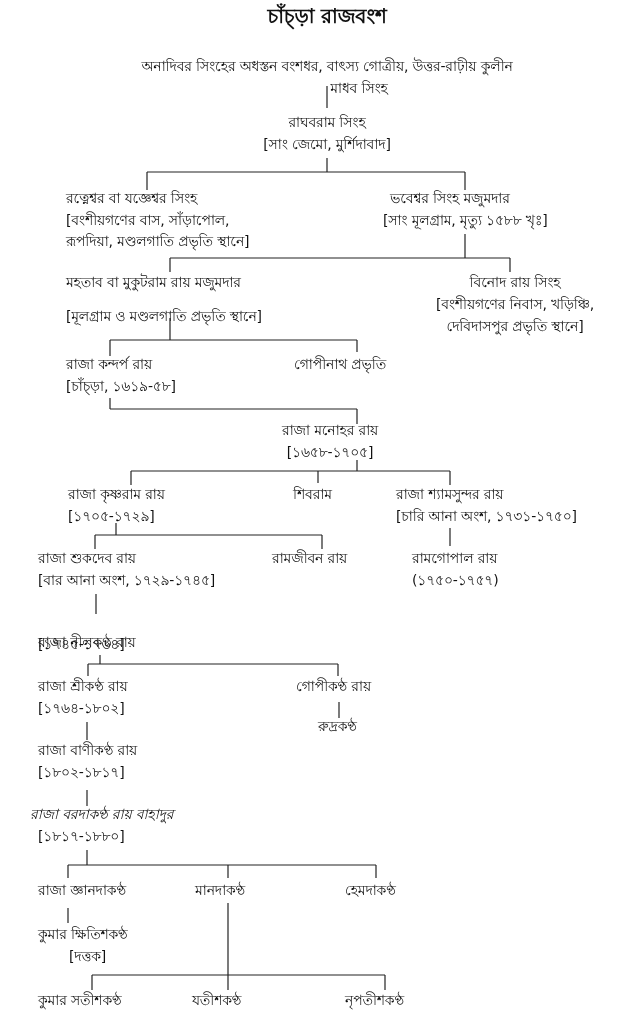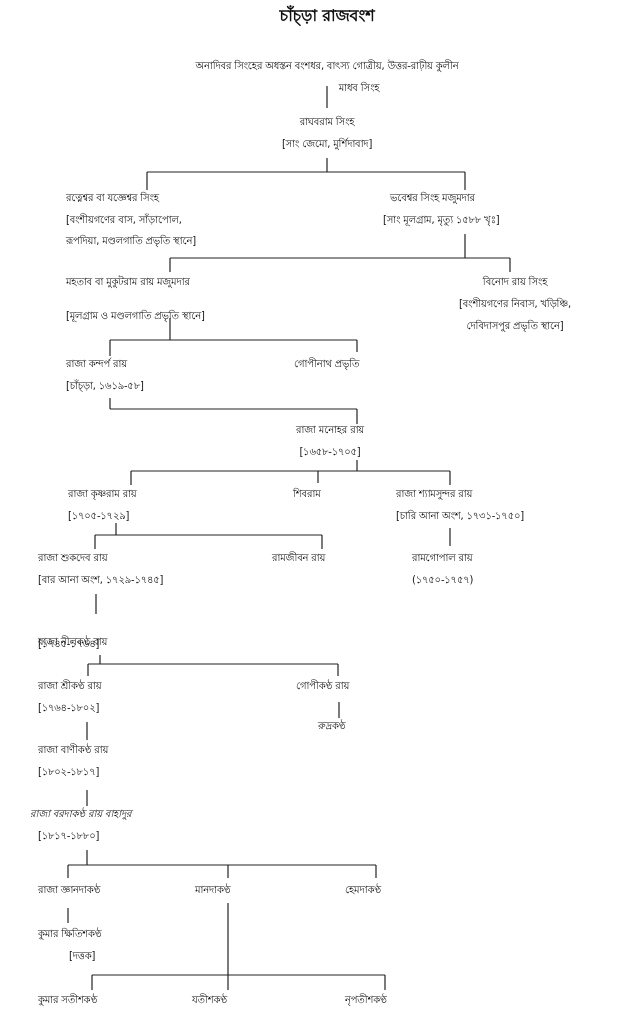--- a/index.html
+++ b/index.html
@@ -1,20 +1,20 @@
 <!DOCTYPE html>
 <html><head>
 <meta charset="utf-8">
 <style>
   html, body { margin: 0; padding: 0; background: #ffffff; }
   body { width: 620px; height: 1024px; position: relative; overflow: hidden;
          font-family: "DejaVu Sans", "Liberation Sans", sans-serif; color: #111111; }
-  .t { position: absolute; font-size: 10px; line-height: 20px; white-space: nowrap; letter-spacing: -0.2px; }
+  .t { position: absolute; font-size: 14px; line-height: 20px; white-space: nowrap; letter-spacing: -0.2px; }
   .c { transform: translateX(-50%); text-align: center; }
-  .title { font-size: 16px; font-weight: bold; }
+  .title { font-size: 20px; font-weight: bold; }
   svg.lines { position: absolute; left: 0; top: 0; }
   svg.lines line { stroke: #222222; stroke-width: 1.2; }
 </style>
 </head>
 <body>
 
 <svg class="lines" width="620" height="1024">
 
   <line x1="327" y1="86" x2="327" y2="108"></line>
 

